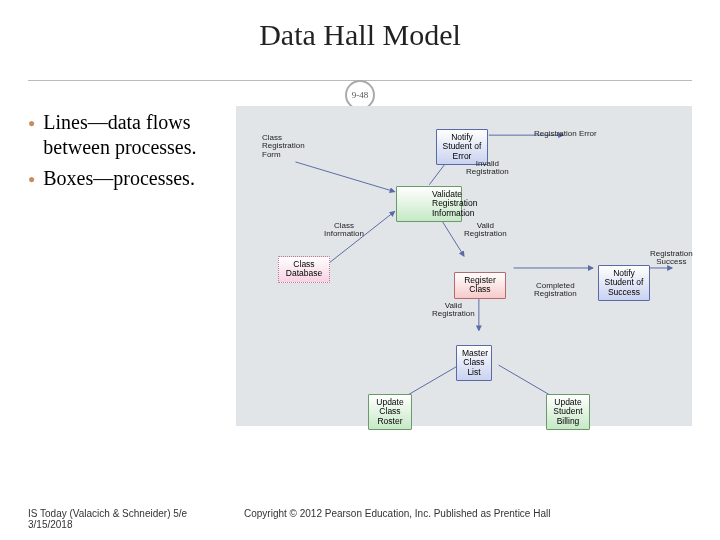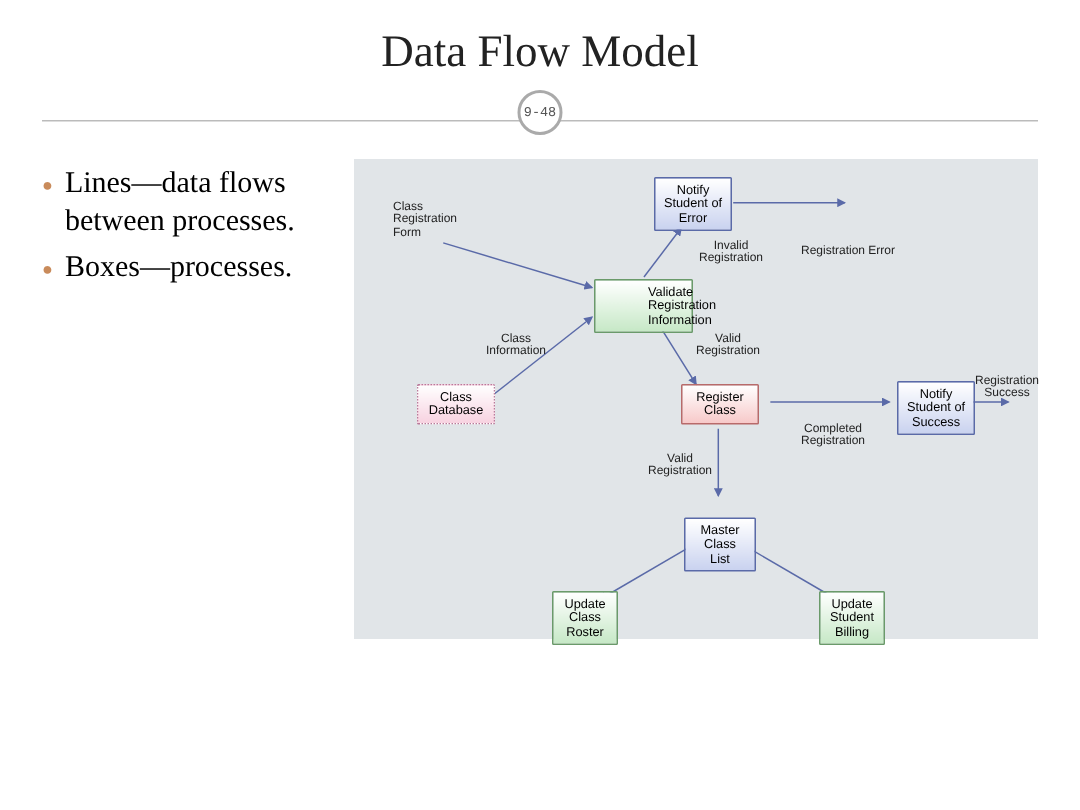--- a/index.html
+++ b/index.html
@@ -31,33 +31,33 @@
   }
   .rule {
     border-top: 1px solid #bbb;
     position: absolute;
     top: 20px;
     left: 0; right: 0;
   }
   .badge {
     position: absolute;
     left: 50%;
-    top: 0;
+    top: 20px;
     transform: translateX(-50%);
     width: 30px;
     height: 30px;
     border: 2px double #aaa;
     border-radius: 50%;
     background: #fff;
     font-size: 9px;
     display: flex;
     align-items: center;
     justify-content: center;
     color: #555;
-    font-family: Liberation Mono, monospace;
+    font-family: Liberation Serif, serif;
   }
   .content {
     display: flex;
     gap: 8px;
   }
   .bullets {
     width: 200px;
     font-size: 20px;
     line-height: 1.25;
     padding-top: 4px;
@@ -80,21 +80,21 @@
   }
   .box {
     border: 1px solid #5a6aa8;
     padding: 3px 5px;
     font-size: 8.5px;
     text-align: center;
     line-height: 1.1;
     position: absolute;
     border-radius: 1px;
   }
-  .b-blue   { background: linear-gradient(#fff,#c9d2ef); }
+  .b-blue   { background: linear-gradient(#fff,#c9d2ef); margin-top: 11px; }
   .b-green  { background: linear-gradient(#fff,#c6e8c6); border-color:#6a9a6a;}
   .b-red    { background: linear-gradient(#fff,#f7c9c9); border-color:#b86a6a;}
   .b-pink   { background: linear-gradient(#fff,#f7d2e0); border-color:#b87a9a;}
   .label {
     position: absolute;
     font-size: 8px;
     color: #222;
     line-height: 1.05;
     text-align: center;
     white-space: nowrap;
@@ -115,21 +115,21 @@
     font-family: Arial, sans-serif;
     display: flex;
     gap: 16px;
   }
   .footer .book { width: 200px; }
 </style>
 </head>
 <body>
 
 <div class="slide">
-  <div class="title">Data Flow Model</div>
+  <div class="title">Data Hall Model</div>
 
   <div class="rule-wrap">
     <div class="rule"></div>
     <div class="badge">9-48</div>
   </div>
 
   <div class="content">
     <div class="bullets">
       <ul>
         <li>
@@ -158,30 +158,37 @@
           <line x1="410" y1="162" x2="440" y2="162"></line>
           <line x1="245" y1="180" x2="245" y2="225"></line>
           <line x1="225" y1="260" x2="165" y2="295"></line>
           <line x1="265" y1="260" x2="325" y2="295"></line>
         </g>
       </svg>
 
       <div class="box b-blue" style="left:200px; top:12px; width:52px;">Notify<br>Student of<br>Error</div>
       <div class="box b-green" style="left:160px; top:80px; width:66px;padding-left:35px;">Validate<br>Registration<br>Information</div>
       <div class="box b-pink" style="left:42px; top:150px; width:52px; border-style:dotted;">Class<br>Database</div>
-      <div class="box b-red" style="left:218px; top:150px; width:52px;">Register<br>Class</div>
+      <div class="box b-red" style="left:218px; top:166px; width:52px;">Register<br>Class</div>
       <div class="box b-blue" style="left:362px; top:148px; width:52px;">Notify<br>Student of<br>Success</div>
-      <div class="box b-blue" style="left:220px; top:239px; width:48px;">Master<br>Class<br>List</div>
+      <div class="box b-blue" style="left:220px; top:228px; width:36px;">Master<br>Class<br>List</div>
       <div class="box b-green" style="left:132px; top:288px; width:44px;">Update<br>Class<br>Roster</div>
       <div class="box b-green" style="left:310px; top:288px; width:44px;">Update<br>Student<br>Billing</div>
 
-      <div class="label" style="left:298px; top:24px;margin-top:33px;">Registration Error</div>
+      <div class="label" style="left:298px; top:24px;">Registration Error</div>
       <div class="label" style="left:26px; top:28px; text-align:left;">Class<br>Registration<br>Form</div>
       <div class="label" style="left:230px; top:54px;">Invalid<br>Registration</div>
       <div class="label" style="left:88px; top:116px;">Class<br>Information</div>
       <div class="label" style="left:228px; top:116px;">Valid<br>Registration</div>
       <div class="label" style="left:298px; top:148px;margin-top:28px;">Completed<br>Registration</div>
       <div class="label" style="left:414px; top:144px;">Registration<br>Success</div>
       <div class="label" style="left:196px; top:196px;">Valid<br>Registration</div>
     </div>
   </div>
 
+  <div class="footer">
+    <div class="book">
+      <div>IS Today (Valacich &amp; Schneider) 5/e</div>
+      <div>3/15/2018</div>
+    </div>
+    <div>Copyright © 2012 Pearson Education, Inc. Published as Prentice Hall</div>
+  </div>
 </div>
 
 </body></html>

